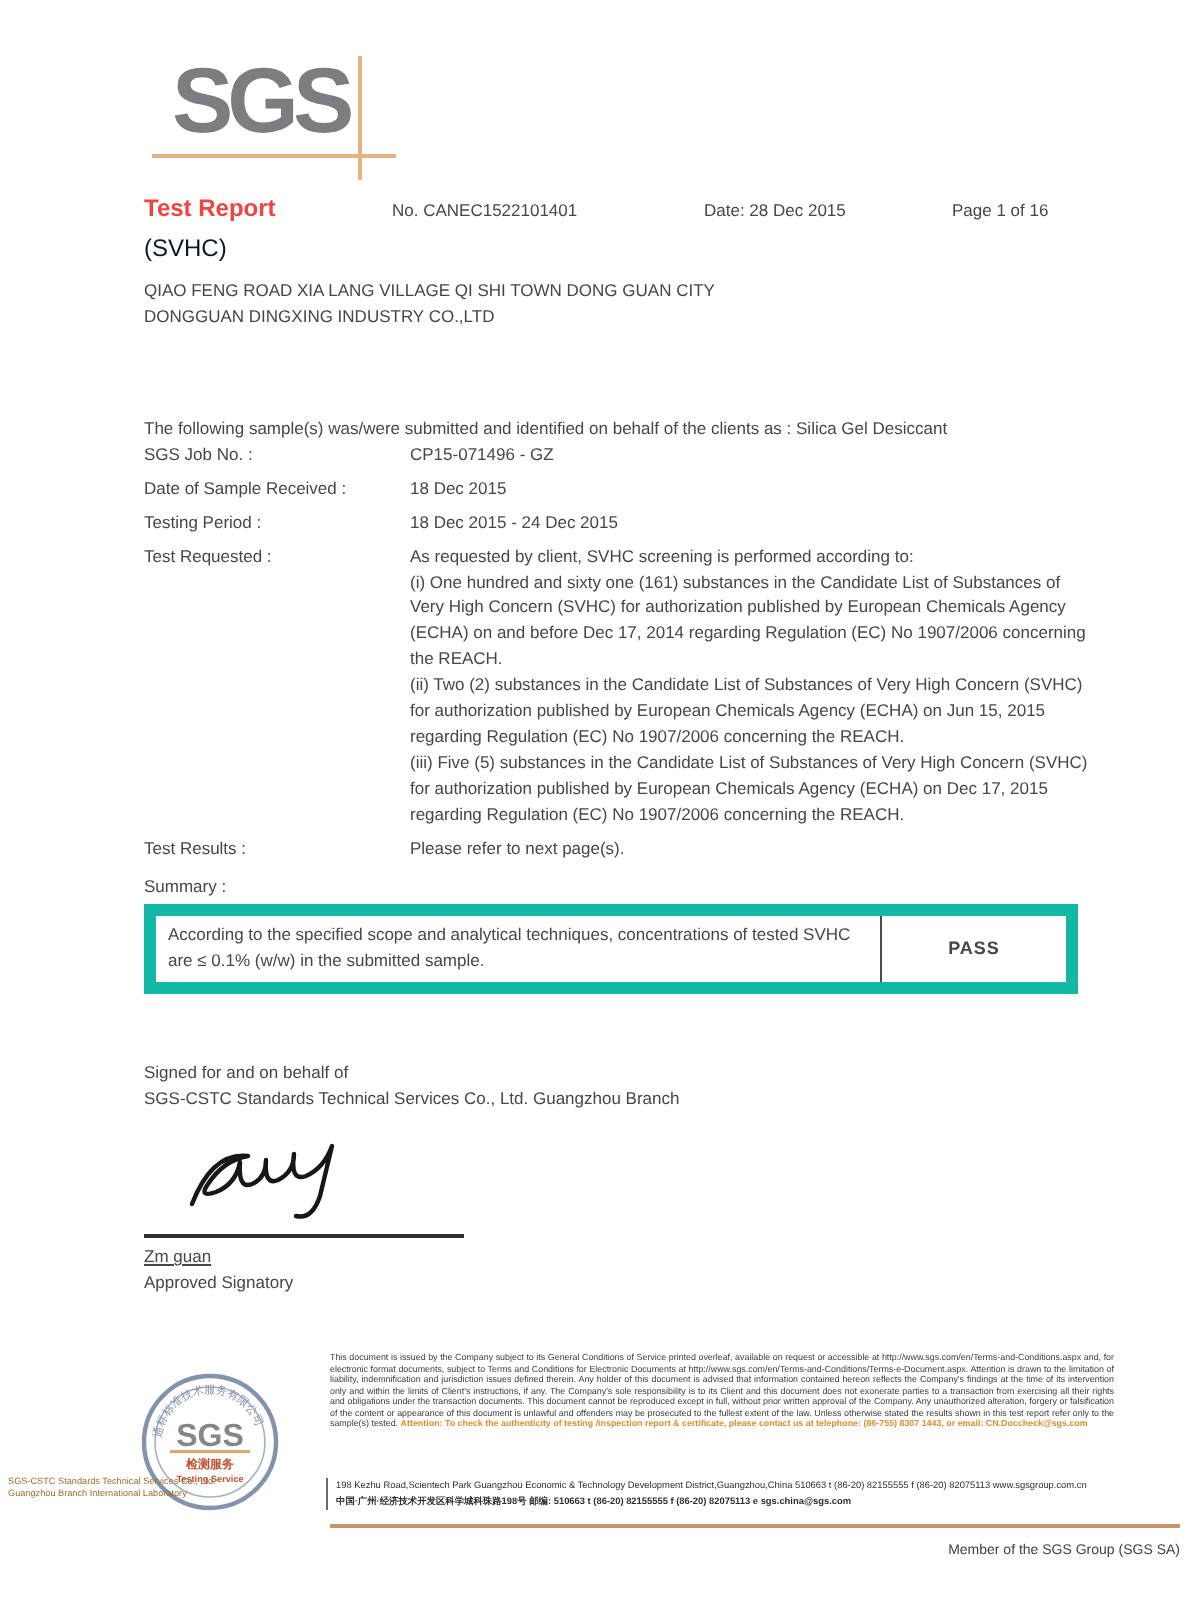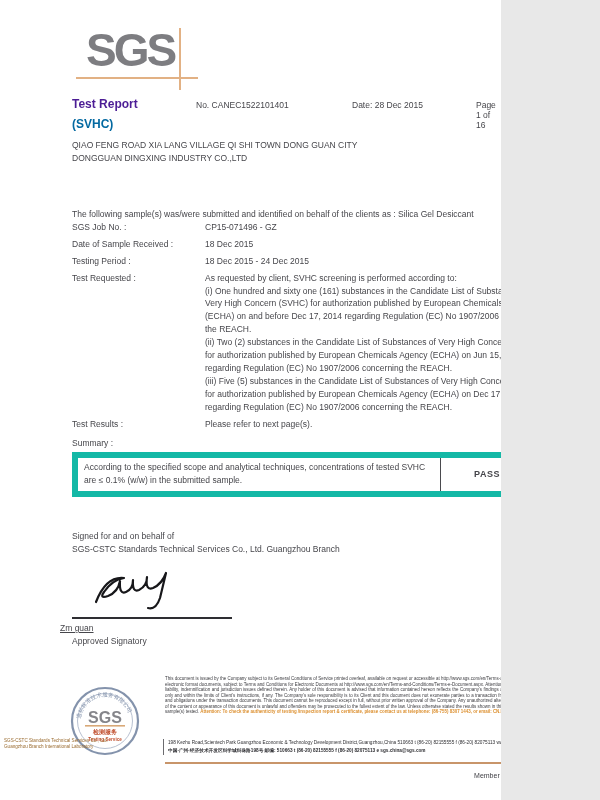--- a/index.html
+++ b/index.html
@@ -1,26 +1,26 @@
 <!DOCTYPE html>
 <html><head>
 <meta charset="utf-8">
 <style>
   html,body{margin:0;padding:0;background:#e8e8e8;}
-  #page{position:relative;width:501px;height:800px;background:#ffffff;overflow:hidden;
+  #page{position:relative;width:600px;height:800px;background:#ffffff;overflow:hidden;
         font-family:"Liberation Sans",sans-serif;color:#46464b;}
   
   .logo-wrap{position:absolute;left:78px;top:22px;width:120px;height:66px;}
   .logo-text{position:absolute;left:8px;top:0;font-size:46px;font-weight:bold;color:#7d7d81;
              letter-spacing:-3px;line-height:56px;}
   .logo-hline{position:absolute;left:-2px;top:55px;width:122px;height:2px;background:#e2b184;}
   .logo-vline{position:absolute;left:101px;top:6px;width:2px;height:62px;background:#e2b184;}
   
-  .rpt-title{position:absolute;left:72px;top:97px;font-size:12px;font-weight:bold;color:#4c1d95;}
-  .rpt-sub{position:absolute;left:72px;top:117px;font-size:12px;font-weight:bold;color:#0369a1;}
+  .rpt-title{position:absolute;left:72px;top:97px;font-size:12px;font-weight:bold;color:#ef4444;}
+  .rpt-sub{position:absolute;left:72px;top:117px;font-size:12px;font-weight:normal;color:#0f172a;}
   .hdr-no{position:absolute;left:196px;top:100px;font-size:8.5px;}
   .hdr-date{position:absolute;left:352px;top:100px;font-size:8.5px;}
   .hdr-page{position:absolute;left:476px;top:100px;font-size:8.5px;}
   
   .client{position:absolute;left:72px;top:139px;font-size:8.5px;line-height:12.5px;}
   
   .content{position:absolute;left:72px;top:208px;width:472px;font-size:8.5px;line-height:12.9px;}
   .intro{margin-bottom:0;}
   .row{display:flex;margin-bottom:4px;}
   .lbl{width:133px;flex-shrink:0;}
@@ -28,21 +28,21 @@
   .para{margin:0 0 0 0;}
   .summary-lbl{margin:6px 0 3px 0;}
   .summary-table{display:flex;border:6px solid #14b8a6;width:467px;box-sizing:border-box;}
   .summary-text{flex:1;padding:3px 6px 4px 6px;border-right:1px solid #4a4a4e;}
   .summary-pass{width:92px;display:flex;align-items:center;justify-content:center;
                 font-weight:bold;font-size:9px;letter-spacing:.5px;}
   
   .signed{position:absolute;left:72px;top:530px;font-size:8.5px;line-height:12.5px;}
   .sig-svg{position:absolute;left:90px;top:568px;}
   .sig-line{position:absolute;left:72px;top:617px;width:160px;border-top:2px solid #2e2e32;}
-  .sig-name{position:absolute;left:60px;top:623px;font-size:8.5px;text-decoration:underline;}
+  .sig-name{position:absolute;left:72px;top:623px;font-size:8.5px;text-decoration:underline;}
   .sig-role{position:absolute;left:72px;top:636px;font-size:8.5px;}
   
   .seal{position:absolute;left:70px;top:686px;z-index:1;}
   .seal-under{position:absolute;left:4px;top:738px;width:158px;z-index:2;
               font-size:4.6px;line-height:6px;color:#9a6b2f;}
   .disclaimer{position:absolute;left:165px;top:676px;width:392px;font-size:4.45px;
               line-height:5.5px;text-align:justify;color:#3c3c40;}
   .attention{color:#dc8f2e;font-weight:bold;}
   .addr{position:absolute;left:163px;top:739px;width:427px;border-left:1px solid #6b6b6f;
         padding-left:4px;font-size:4.7px;line-height:8px;color:#2e2e32;}

